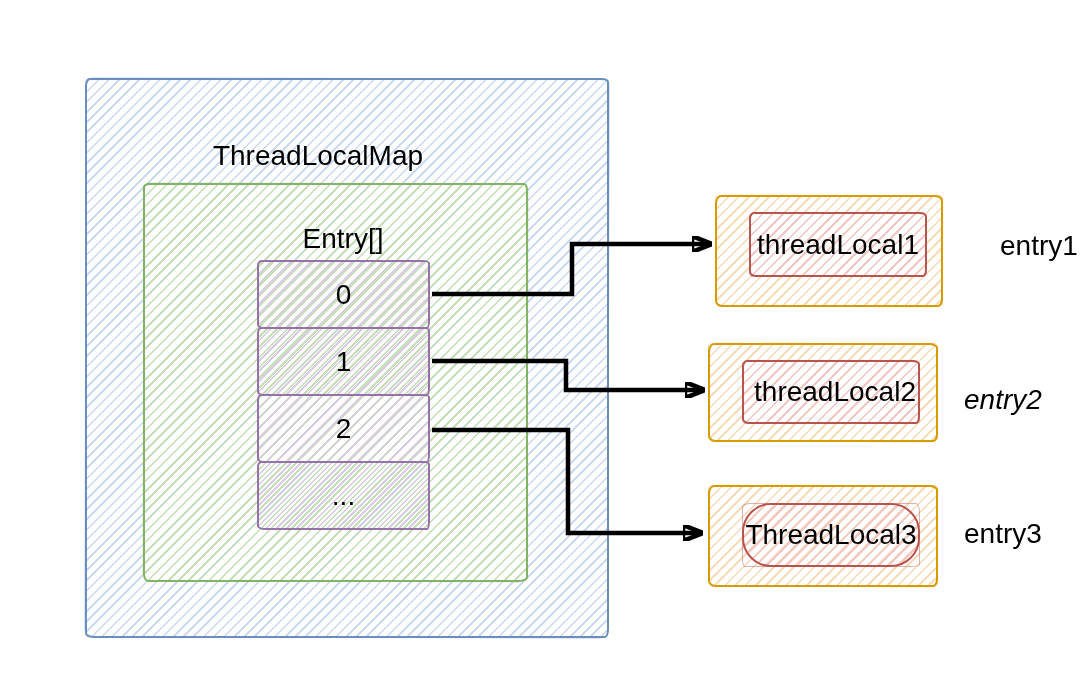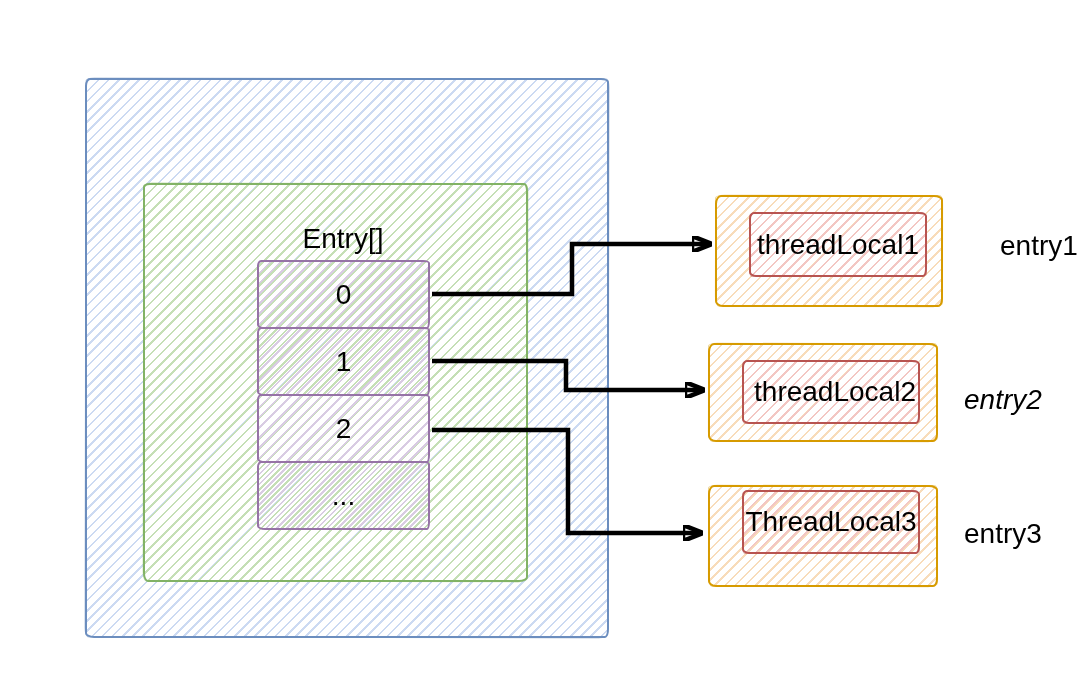--- a/index.html
+++ b/index.html
@@ -110,20 +110,21 @@
   }
 </style>
 </head>
 <body>
 
 <div class="canvas">
 
 
   <div class="sketch hatch thread-box" style="left:85px;top:78px;width:524px;height:560px;"></div>
 
+  <div class="lbl centered" style="left:198px;top:140px;width:240px;">ThreadLocalMap</div>
 
   <div class="sketch hatch map-box" style="left:143px;top:183px;width:385px;height:399px;"></div>
 
   <div class="lbl centered" style="left:283px;top:223px;width:120px;text-align:center;">Entry[]</div>
 
   <div style="position:absolute;left:257px;top:260px;width:173px;height:272px;">
     <div class="cell hatch" style="top:0;">0</div>
     <div class="cell hatch" style="top:67px;">1</div>
     <div class="cell hatch" style="top:134px;">2</div>
     <div class="cell hatch" style="top:201px;">...</div>
@@ -144,17 +145,17 @@
     <div class="entry-inner hatch" style="left:32px;top:15px;width:178px;height:65px;">threadLocal1</div>
   </div>
   <div class="lbl" style="left:964px;top:230px;margin-left:36px;">entry1</div>
 
   <div class="sketch hatch entry-outer" style="left:708px;top:343px;width:230px;height:99px;">
     <div class="entry-inner hatch" style="left:32px;top:15px;width:178px;height:64px;padding-left:8px;">threadLocal2</div>
   </div>
   <div class="lbl" style="left:964px;top:384px;font-style:italic;">entry2</div>
 
   <div class="sketch hatch entry-outer" style="left:708px;top:485px;width:230px;height:102px;">
-    <div class="entry-inner hatch" style="left:32px;top:3px;width:178px;height:64px;">ThreadLocal3</div>
+    <div class="entry-inner hatch" style="left:32px;top:16px;width:178px;height:64px;border-radius:29px;">ThreadLocal3</div>
   </div>
   <div class="lbl" style="left:964px;top:518px;">entry3</div>
 
 </div>
 
 </body></html>

